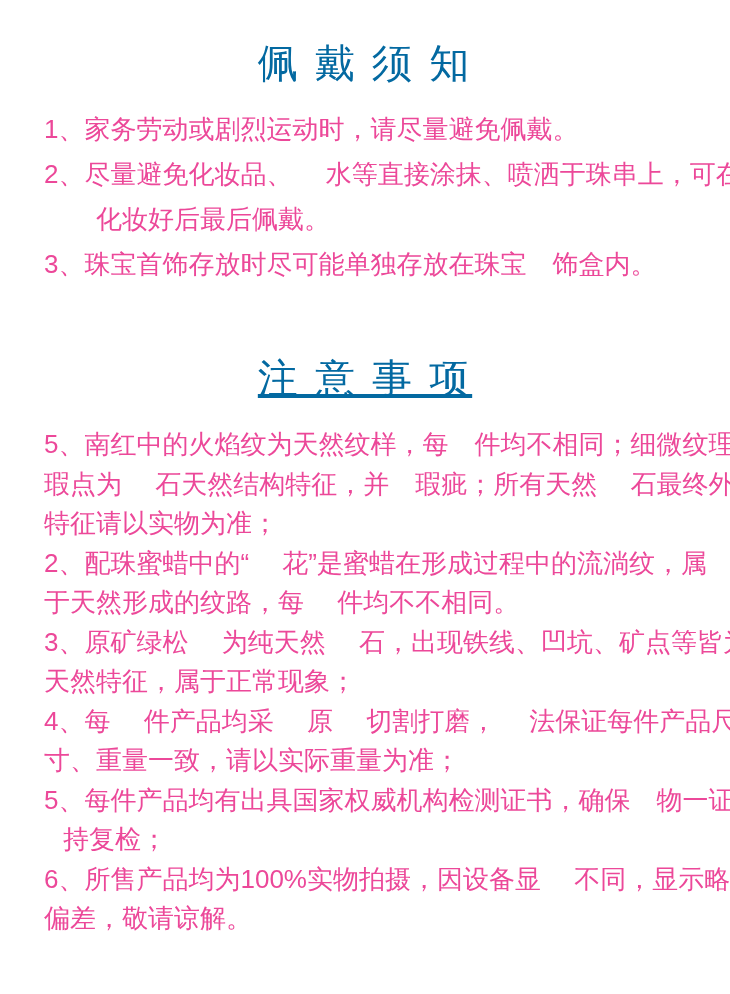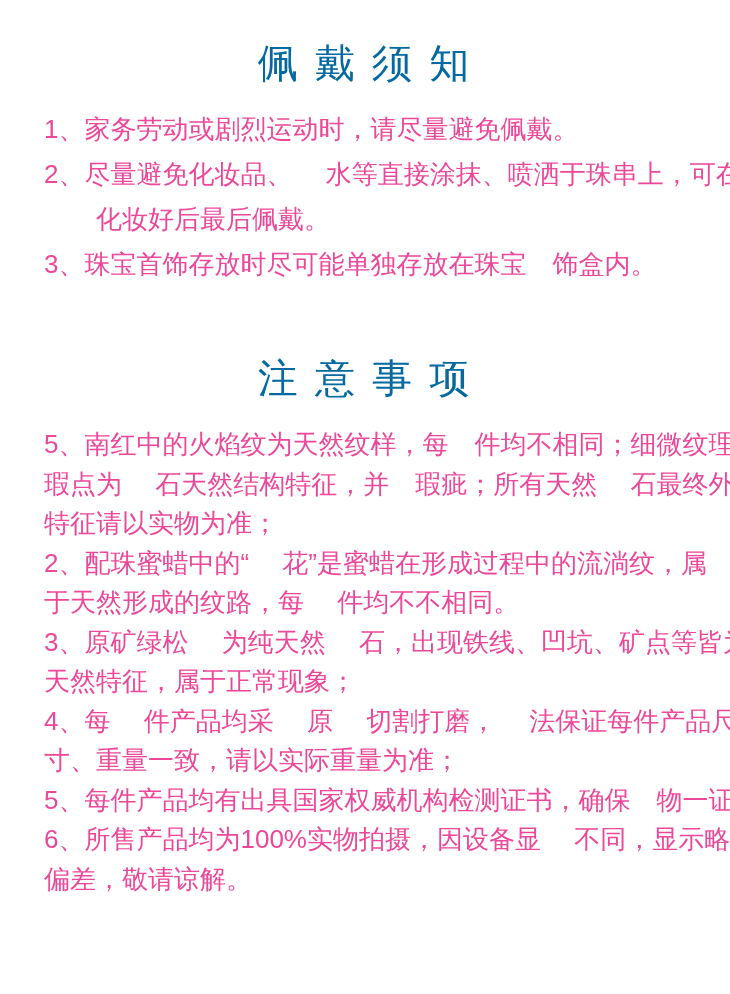--- a/index.html
+++ b/index.html
@@ -26,20 +26,21 @@
     color: #0369a1;
     letter-spacing: 3px;
     line-height: 46px;
     margin: 4px;
   }
   .title-wear {
     padding-top: 36px;
   }
   .title-precautions {
     padding-top: 64px;
+    text-decoration: underline;
   }
   .notice-list {
     padding: 0 42px 0 44px;
     color: #ec4899;
   }
   .wear-list {
     margin-top: 21px;
     font-size: 26px;
     line-height: 45px;
   }
@@ -78,17 +79,18 @@
     <div class="notice-line">5、南红中的火焰纹为天然纹样，每　件均不相同；细微纹理</div>
     <div class="notice-line">瑕点为　 石天然结构特征，并　瑕疵；所有天然　 石最终外观</div>
     <div class="notice-line">特征请以实物为准；</div>
     <div class="notice-line">2、配珠蜜蜡中的“　 花”是蜜蜡在形成过程中的流淌纹，属</div>
     <div class="notice-line">于天然形成的纹路，每　 件均不不相同。</div>
     <div class="notice-line">3、原矿绿松　 为纯天然　 石，出现铁线、凹坑、矿点等皆为</div>
     <div class="notice-line">天然特征，属于正常现象；</div>
     <div class="notice-line">4、每　 件产品均采　 原　 切割打磨，　 法保证每件产品尺</div>
     <div class="notice-line">寸、重量一致，请以实际重量为准；</div>
     <div class="notice-line">5、每件产品均有出具国家权威机构检测证书，确保　物一证</div>
+    <div class="notice-line indent-1">持复检；</div>
     <div class="notice-line">6、所售产品均为100%实物拍摄，因设备显　 不同，显示略有</div>
     <div class="notice-line">偏差，敬请谅解。</div>
   </div>
 
 </div>
 
 </body></html>

